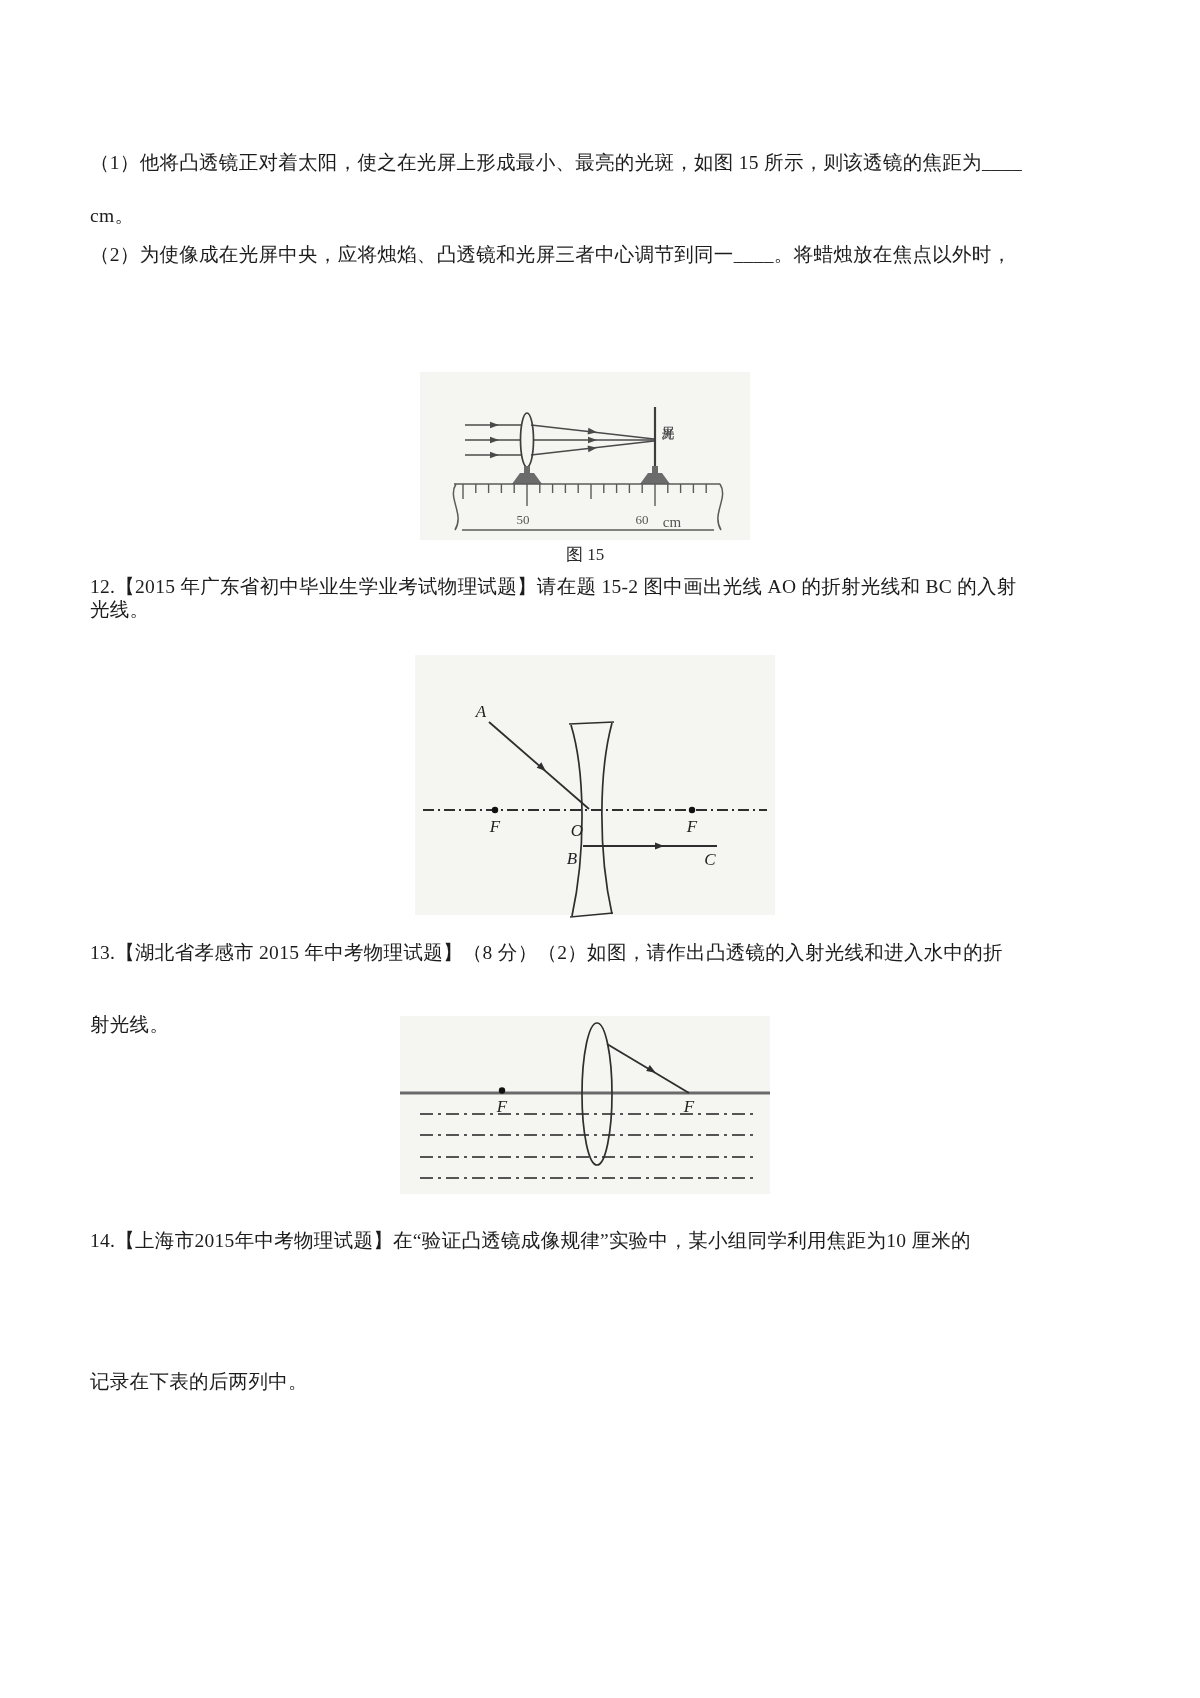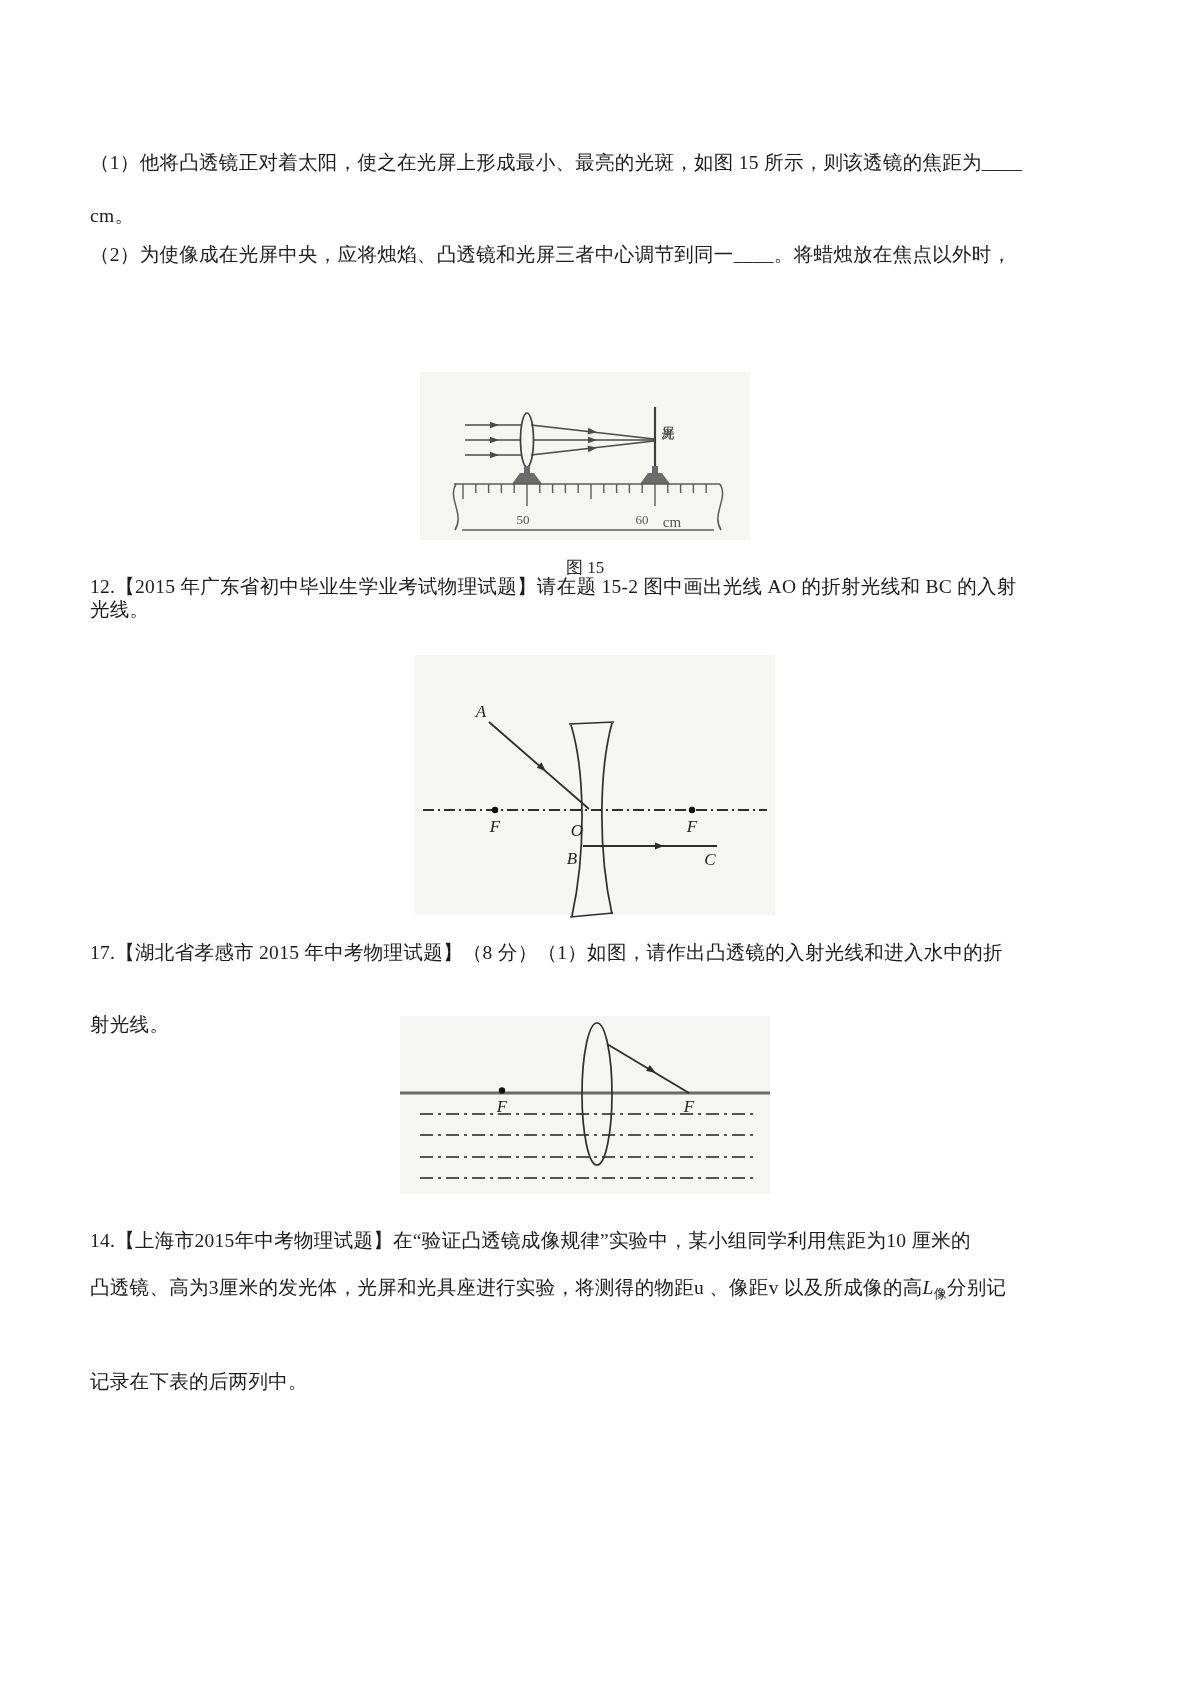--- a/index.html
+++ b/index.html
@@ -21,21 +21,21 @@
     letter-spacing:0.3px;
     color:#1c1c1c;
   }
   .fig{position:absolute;}
   .fig svg{display:block;}
   .fig-bg{fill:#f5f5f2;}
   .caption{
     width:330px;
     text-align:center;
     font-size:17px;
-    margin-top:16px;
+    margin-top:3px;
     color:#2a2a2a;
   }
   .sub{font-size:13px;vertical-align:-4px;}
   .sym{font-style:italic;}
   .flabel{font-style:italic;font-family:"Liberation Serif","DejaVu Serif",serif;}
 </style>
 </head>
 <body>
 
 <div class="page">
@@ -145,21 +145,21 @@
 
       <text class="flabel" x="66" y="74" font-size="17" fill="#222" text-anchor="middle">A</text>
       <text class="flabel" x="80" y="189" font-size="17" fill="#222" text-anchor="middle">F</text>
       <text class="flabel" x="162" y="193" font-size="17" fill="#222" text-anchor="middle">O</text>
       <text class="flabel" x="277" y="189" font-size="17" fill="#222" text-anchor="middle">F</text>
       <text class="flabel" x="157" y="221" font-size="17" fill="#222" text-anchor="middle">B</text>
       <text class="flabel" x="295" y="222" font-size="17" fill="#222" text-anchor="middle">C</text>
     </svg>
   </div>
 
-  <p class="line" style="top:918px">17.【湖北省孝感市 2015 年中考物理试题】（8 分）（1）如图，请作出凸透镜的入射光线和进入水中的折</p>
+  <p class="line" style="top:918px">13.【湖北省孝感市 2015 年中考物理试题】（8 分）（2）如图，请作出凸透镜的入射光线和进入水中的折</p>
   <p class="line" style="top:990px">射光线。</p>
 
   <div class="fig" style="left:400px;top:1016px">
     <svg width="370" height="178" viewBox="0 0 370 178">
       <rect class="fig-bg" x="0" y="0" width="370" height="178"></rect>
 
       <g stroke="#555" stroke-width="2" stroke-dasharray="13 5 3 5">
         <line x1="20" y1="98" x2="358" y2="98"></line>
         <line x1="20" y1="119" x2="358" y2="119"></line>
         <line x1="20" y1="141" x2="358" y2="141"></line>
@@ -173,16 +173,15 @@
       <line x1="207" y1="28" x2="289" y2="77" stroke="#2e2e2e" stroke-width="1.8"></line>
       <polygon points="248,48.5 257,52 248,55.5" transform="rotate(31 248 52)" fill="#2e2e2e"></polygon>
 
       <circle cx="102" cy="74.5" r="3.2" fill="#111"></circle>
       <text class="flabel" x="102" y="96" font-size="17" fill="#222" text-anchor="middle">F</text>
       <text class="flabel" x="289" y="96" font-size="17" fill="#222" text-anchor="middle">F</text>
     </svg>
   </div>
 
   <p class="line" style="top:1206px">14.【上海市2015年中考物理试题】在“验证凸透镜成像规律”实验中，某小组同学利用焦距为10 厘米的</p>
-  <p class="line" style="top:1253px"><span>凸透镜、高为3厘米的发光体，光屏和光具座进行实验，将测得的物距u 、像距v 以及所成像的高</span><span class="sym">L</span><span class="sub">像</span><span>分别记</span></p>
   <p class="line" style="top:1347px">记录在下表的后两列中。</p>
 
 </div>
 
 </body></html>

